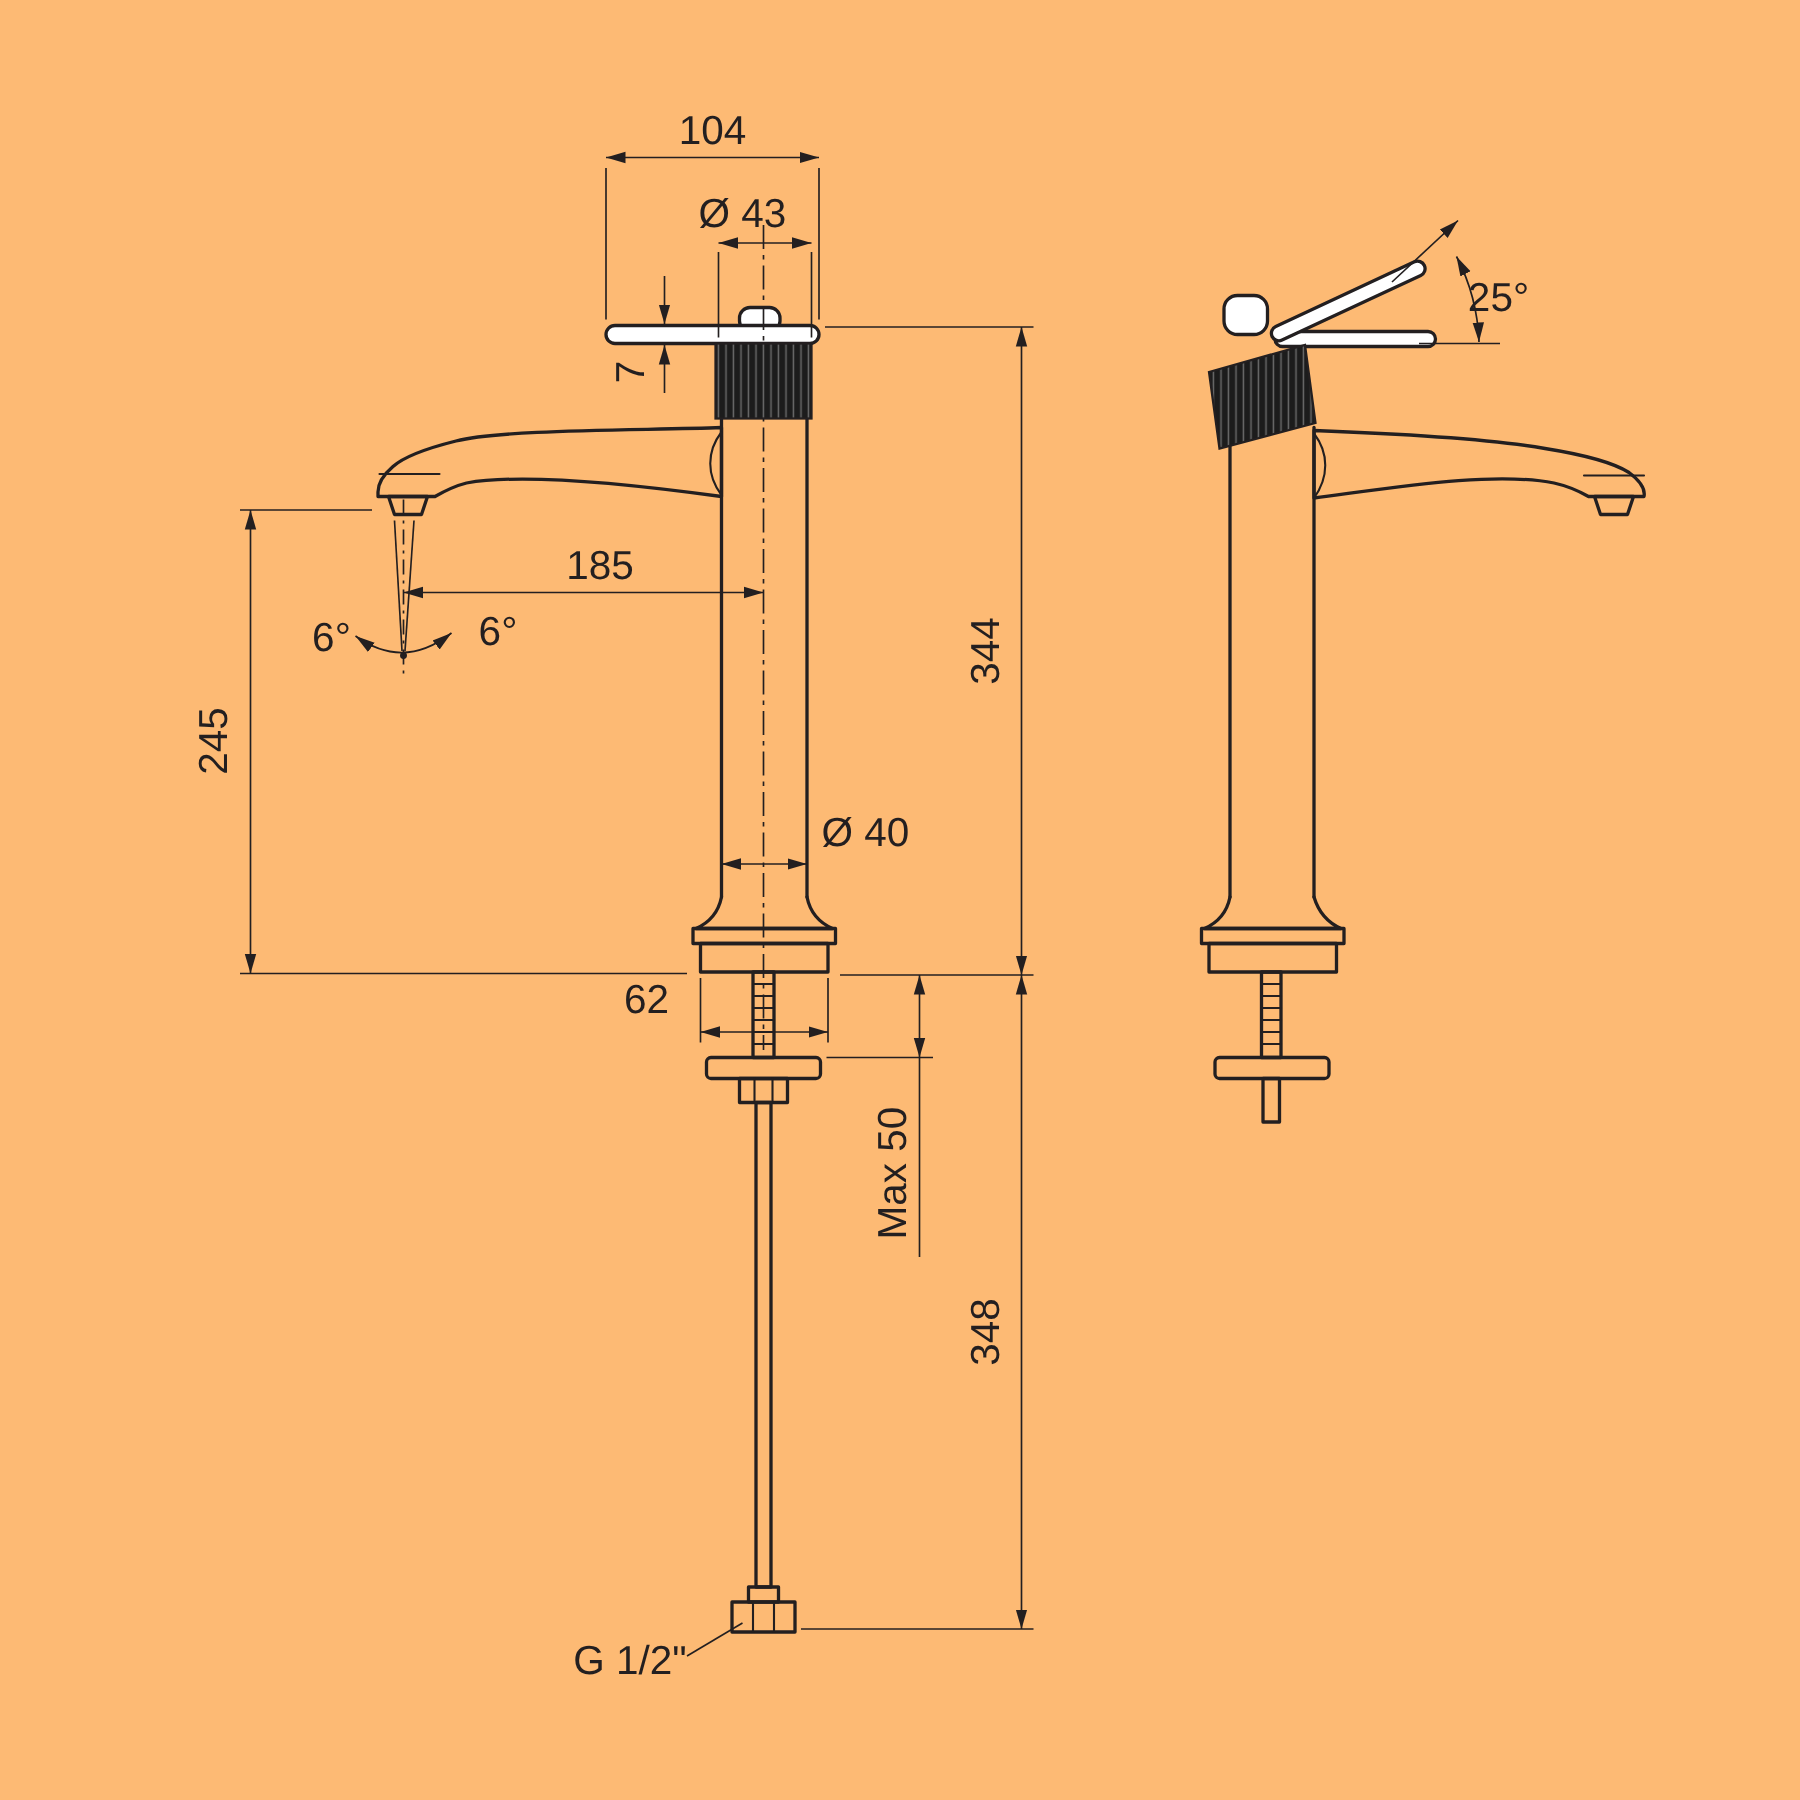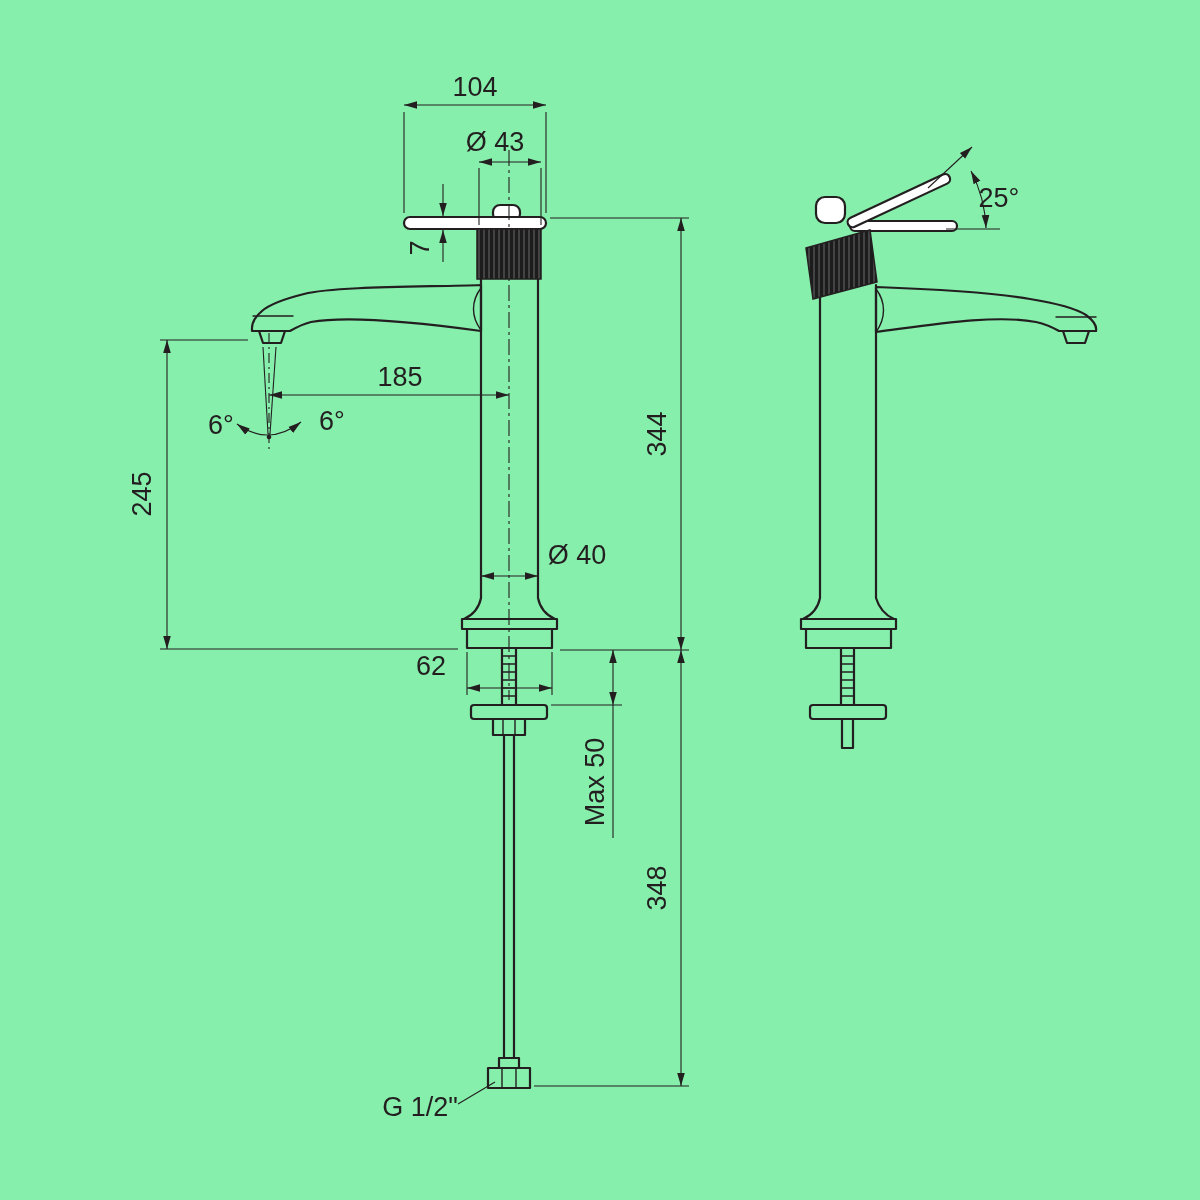--- a/index.html
+++ b/index.html
@@ -1,16 +1,16 @@
 <!DOCTYPE html>
 <html><head>
 <meta charset="utf-8">
 <style>
   html,body{margin:0;padding:0;background:#ffffff;}
-  .canvas{width:1200px;height:1200px;background:#86efac;position:relative;overflow:hidden;}
+  .canvas{width:1200px;height:1200px;background:#fdba74;position:relative;overflow:hidden;}
   svg{display:block;}
   .obj  {stroke:#231f20;stroke-width:2.2;fill:none;stroke-linecap:round;stroke-linejoin:round;}
   .objf {stroke:#231f20;stroke-width:2.2;fill:#ffffff;stroke-linecap:round;stroke-linejoin:round;}
   .thin {stroke:#231f20;stroke-width:1.4;fill:none;stroke-linecap:round;}
   .dim  {stroke:#231f20;stroke-width:1.1;fill:none;}
   .cl   {stroke:#231f20;stroke-width:1.1;fill:none;stroke-dasharray:16 4 3 4;}
   .cl2  {stroke:#231f20;stroke-width:1.1;fill:none;stroke-dasharray:10 4 2 4;}
   .dimtext{font:27px "Liberation Sans", sans-serif;fill:#231f20;text-anchor:middle;}
 </style>
 </head>

